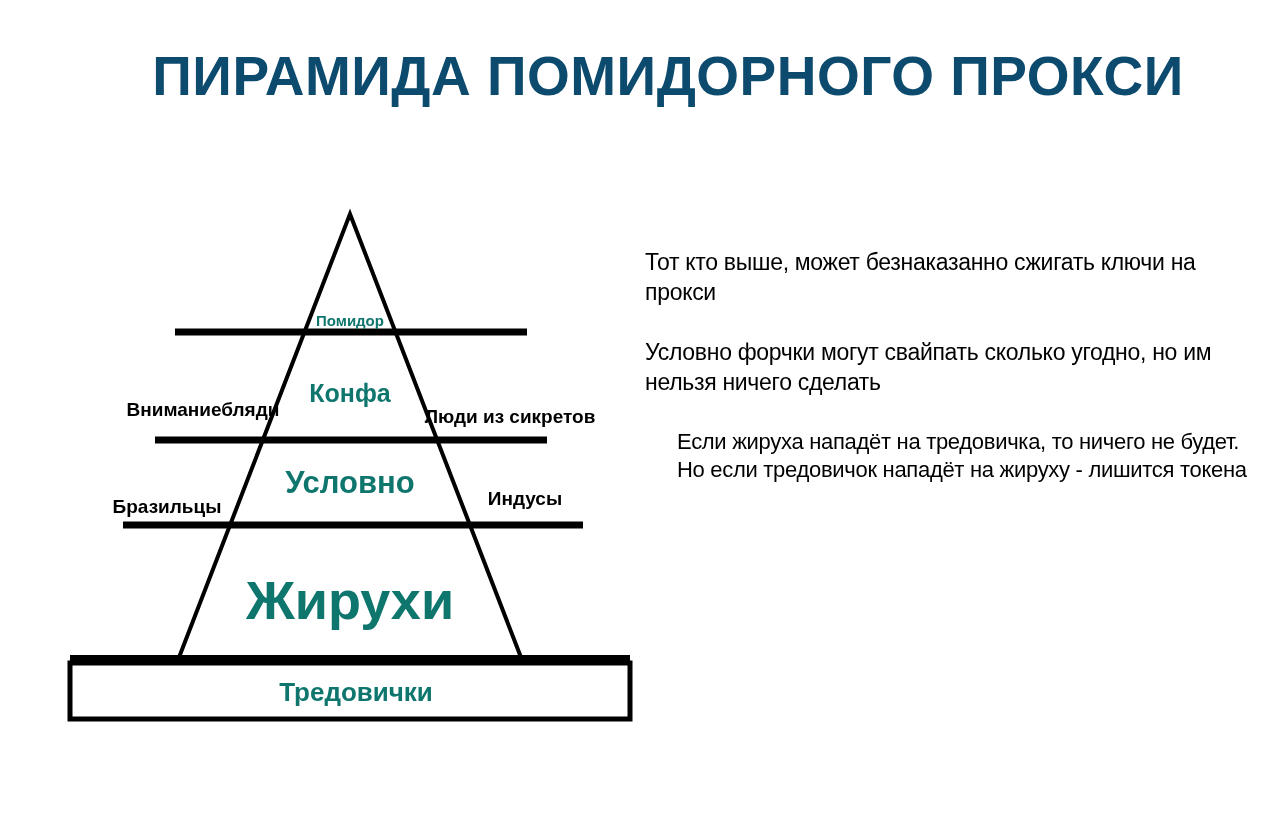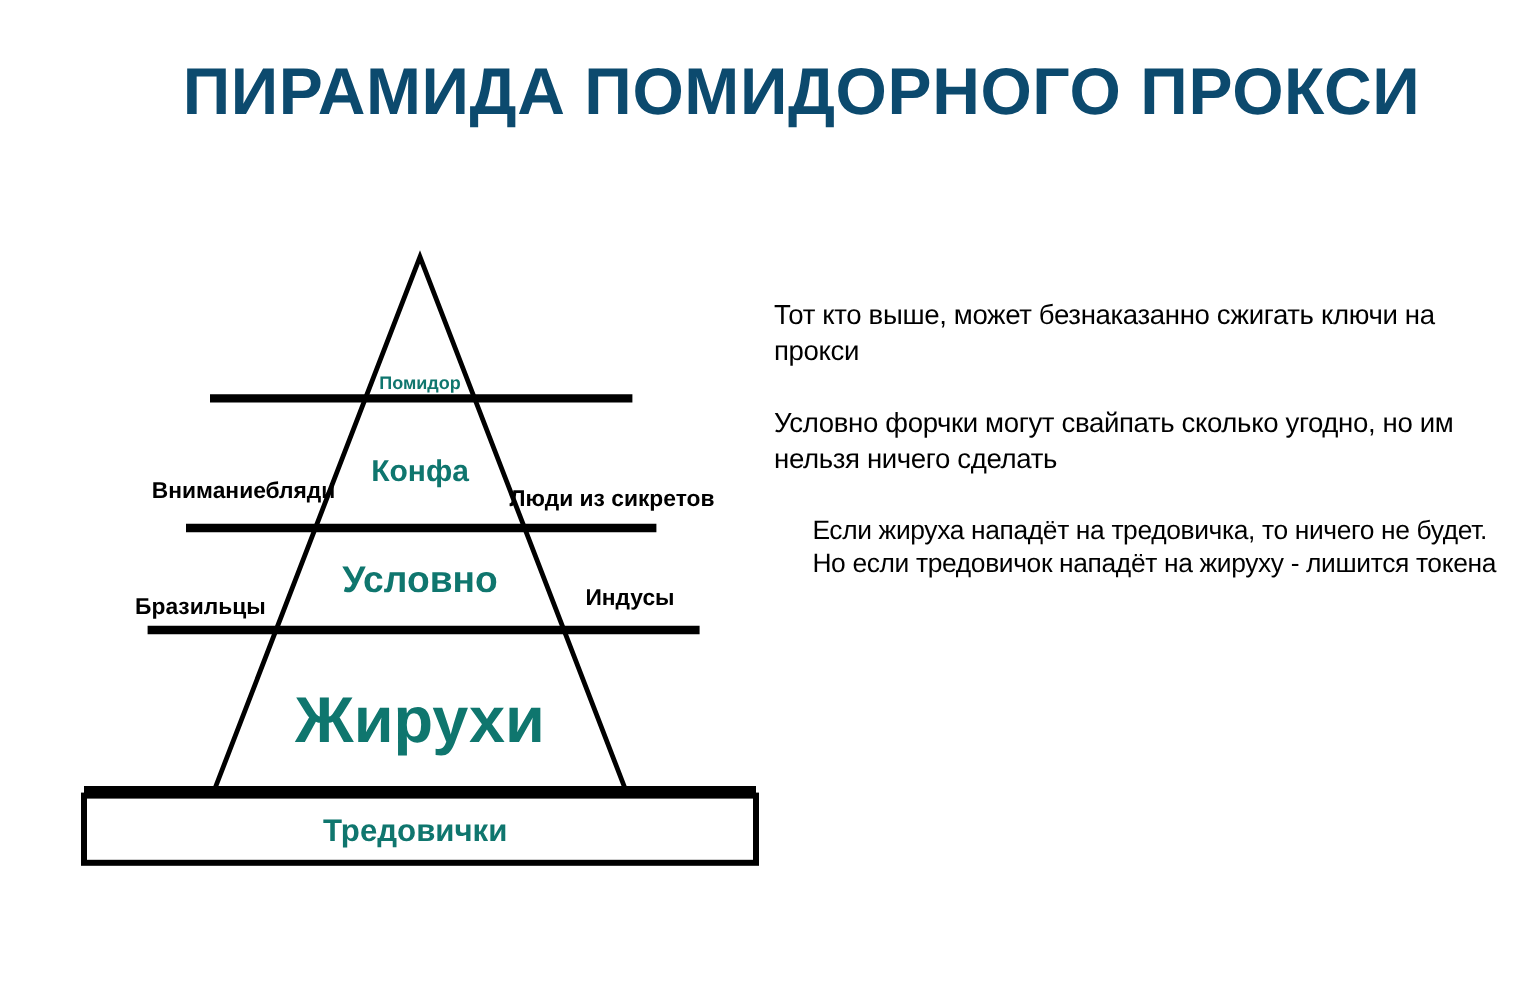--- a/index.html
+++ b/index.html
@@ -104,21 +104,21 @@
     <line x1="123" y1="335" x2="583" y2="335" stroke="#000000" stroke-width="7"></line>
 
     <rect x="70" y="465" width="560" height="8" fill="#000000"></rect>
     <rect x="70" y="473" width="560" height="56" fill="#ffffff" stroke="#000000" stroke-width="5"></rect>
   </svg>
 
   <div class="tier-label lbl-pomidor" style="left:350px; top:130px;">Помидор</div>
   <div class="tier-label lbl-konfa" style="left:350px; top:203px;">Конфа</div>
   <div class="tier-label lbl-forchki" style="left:350px; top:293px;">Условно</div>
   <div class="tier-label lbl-zhiruhi" style="left:350px; top:410px;">Жирухи</div>
-  <div class="tier-label lbl-tredovich" style="left:346px; top:502px;">Тредовички</div>
+  <div class="tier-label lbl-tredovich" style="left:356px; top:502px;">Тредовички</div>
 
   <div class="side-label" style="left:203px; top:220px;">Вниманиебляди</div>
   <div class="side-label" style="left:510px; top:227px;">Люди из сикретов</div>
   <div class="side-label" style="left:167px; top:317px;">Бразильцы</div>
   <div class="side-label" style="left:525px; top:309px;">Индусы</div>
 </div>
 
 <div id="notes">
   <div class="note">Тот кто выше, может безнаказанно сжигать ключи на прокси</div>
   <div class="note">Условно форчки могут свайпать сколько угодно, но им нельзя ничего сделать</div>

